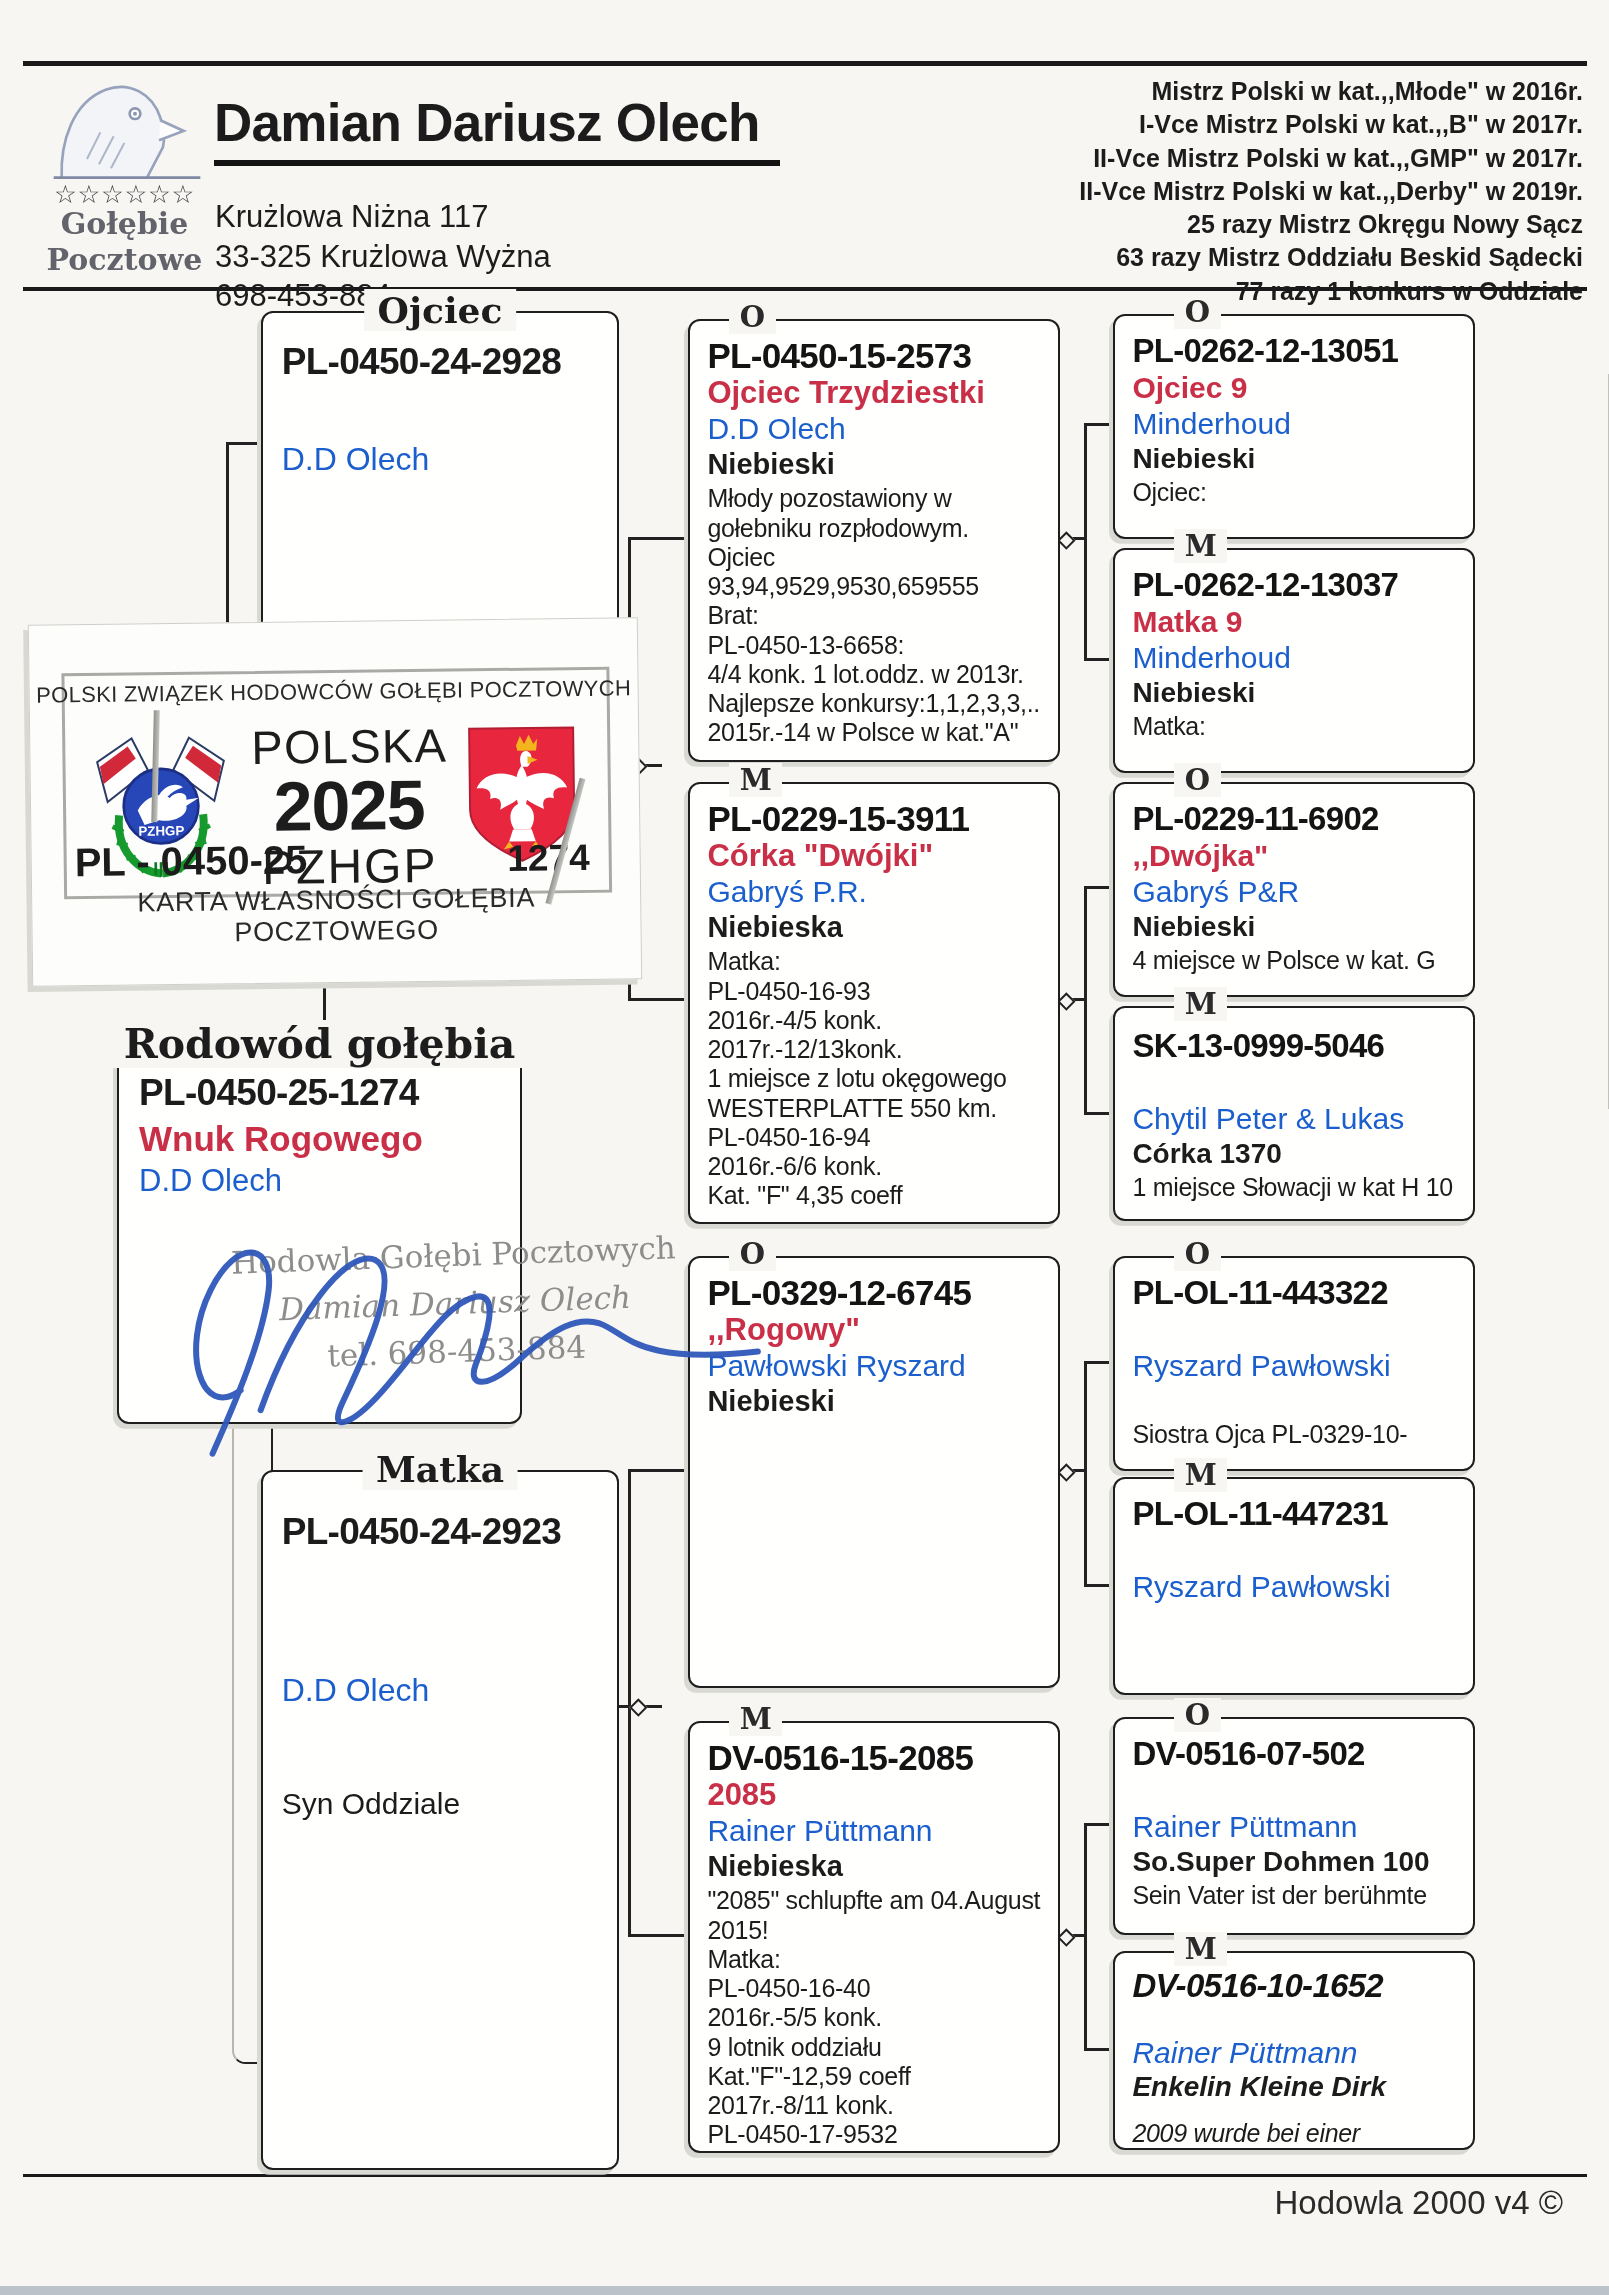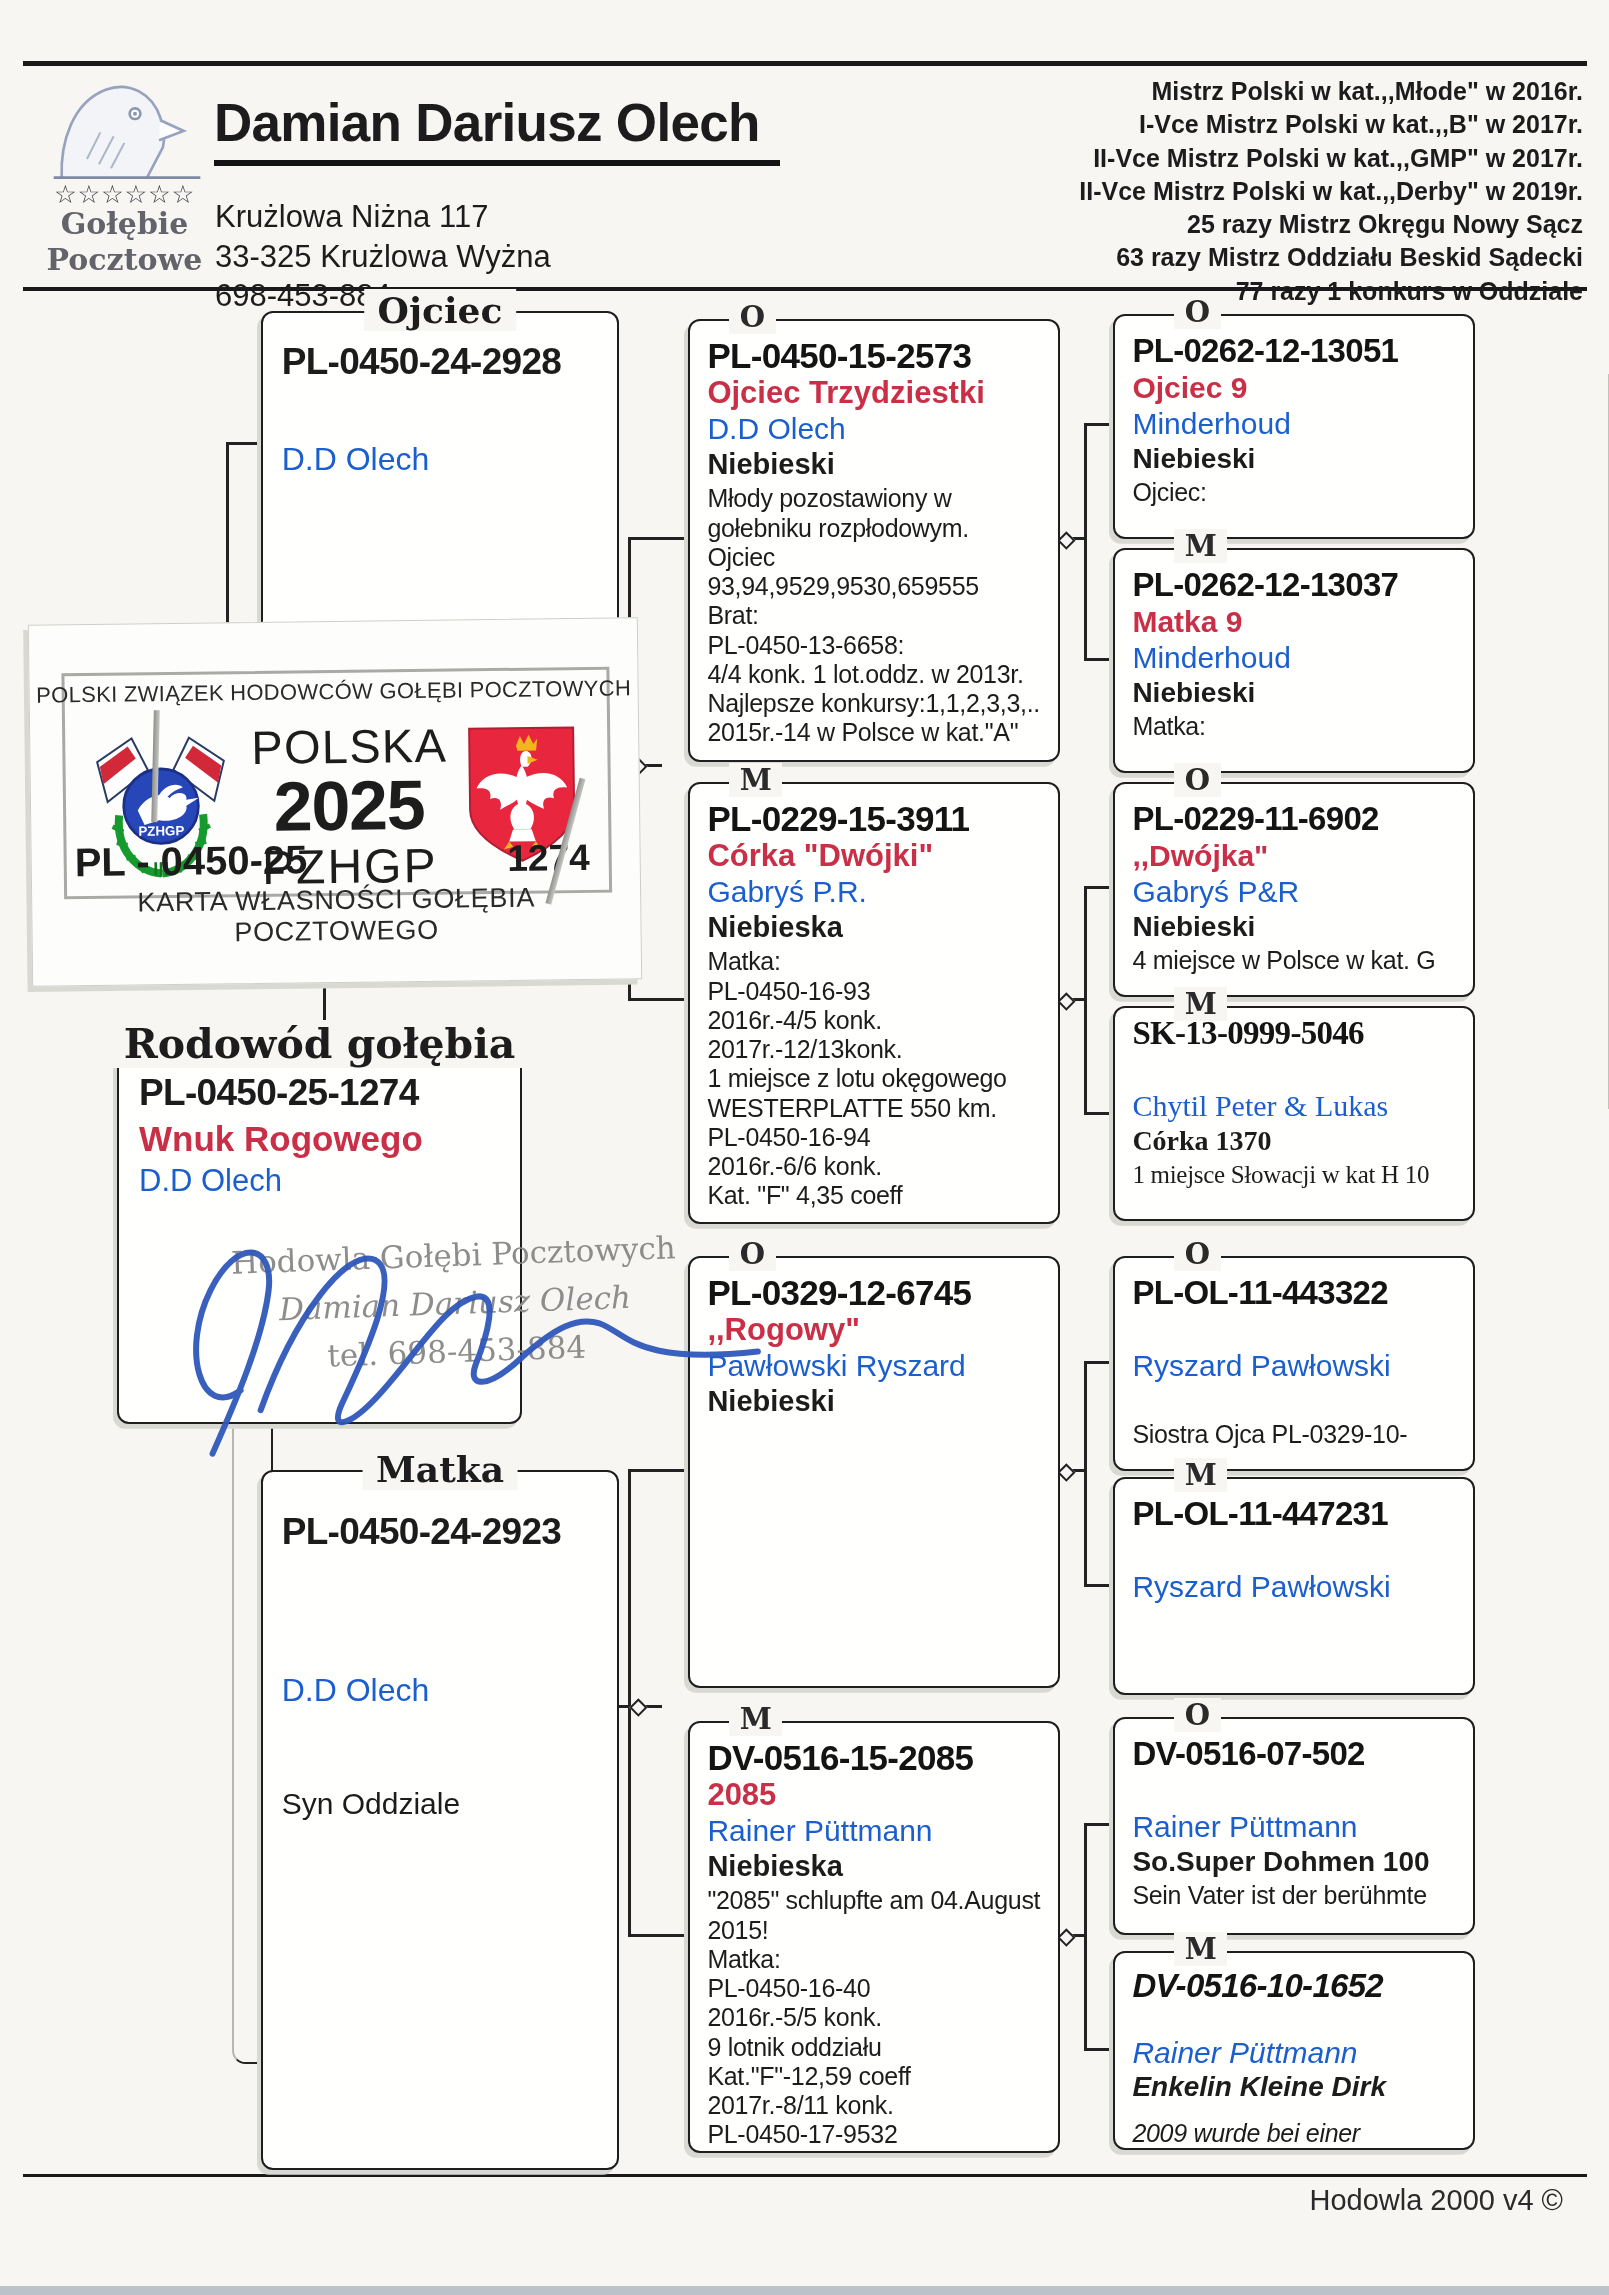--- a/index.html
+++ b/index.html
@@ -65,21 +65,21 @@
             letter-spacing:0.3px;color:#2a2a2a;}
   .card-center{position:absolute;left:221px;top:100px;width:194px;text-align:center;color:#1d1d1d;}
   .card-country{font-size:47px;letter-spacing:1.3px;line-height:1.05;}
   .card-year{font-size:70px;font-weight:bold;letter-spacing:-1.3px;line-height:1.0;}
   .card-assoc{font-size:48px;letter-spacing:2px;line-height:1.1;}
   .card-ring{position:absolute;left:43px;bottom:100px;font-size:40px;font-weight:bold;}
   .card-serial{position:absolute;right:50px;bottom:100px;font-size:37px;font-weight:bold;}
   .card-caption{position:absolute;left:0;right:0;bottom:35px;text-align:center;font-size:27px;
                 letter-spacing:0.7px;color:#2a2a2a;}
   .staple{position:absolute;width:6px;background:linear-gradient(90deg,#8f8f8b,#c7c7c3);z-index:4;}
-  .footer-text{position:absolute;right:47px;top:2184px;font-size:29px;color:#2a2a2a;}
+  .footer-text{position:absolute;right:47px;top:2184px;font-size:33px;color:#2a2a2a;}
   .sig{position:absolute;left:100px;top:1190px;z-index:30;}
   .edge-bottom{position:absolute;left:0;right:0;bottom:0;height:8.7px;background:#bcc2ca;}
   .edge-right{position:absolute;right:0px;top:374px;width:2px;height:735px;background:#c2c2bc;}
 </style>
 </head>
 <body>
 
 <div class="page">
 
   <div class="rule" style="left:23.4px;top:61px;width:1564px;height:4.7px;"></div>
@@ -325,21 +325,21 @@
       <div class="ring" style="font-size:33px;">PL-0229-11-6902</div>
       <div class="ggname red">,,Dwójka"</div>
       <div class="gfancier blue">Gabryś P&amp;R</div>
       <div class="ggbold">Niebieski</div>
       <div class="details">4 miejsce w Polsce w kat. G</div>
     </div>
   </div>
 
   <div class="box" style="left:1113px;top:1006px;width:358px;height:211px;">
     <span class="gen" style="left:59px;">M</span>
-    <div class="pad" style="padding-top:7px;font-family:Liberation Serif, serif;">
+    <div class="pad" style="padding-top:20px;">
       <div class="ring" style="font-size:33px;">SK-13-0999-5046</div>
       <div class="ggname red"></div>
       <div class="gfancier blue">Chytil Peter &amp; Lukas</div>
       <div class="ggbold">Córka 1370</div>
       <div class="details">1 miejsce Słowacji w kat H 10</div>
     </div>
   </div>
 
   <div class="box" style="left:1113px;top:1256px;width:358px;height:211px;">
     <span class="gen" style="left:59px;">O</span>

